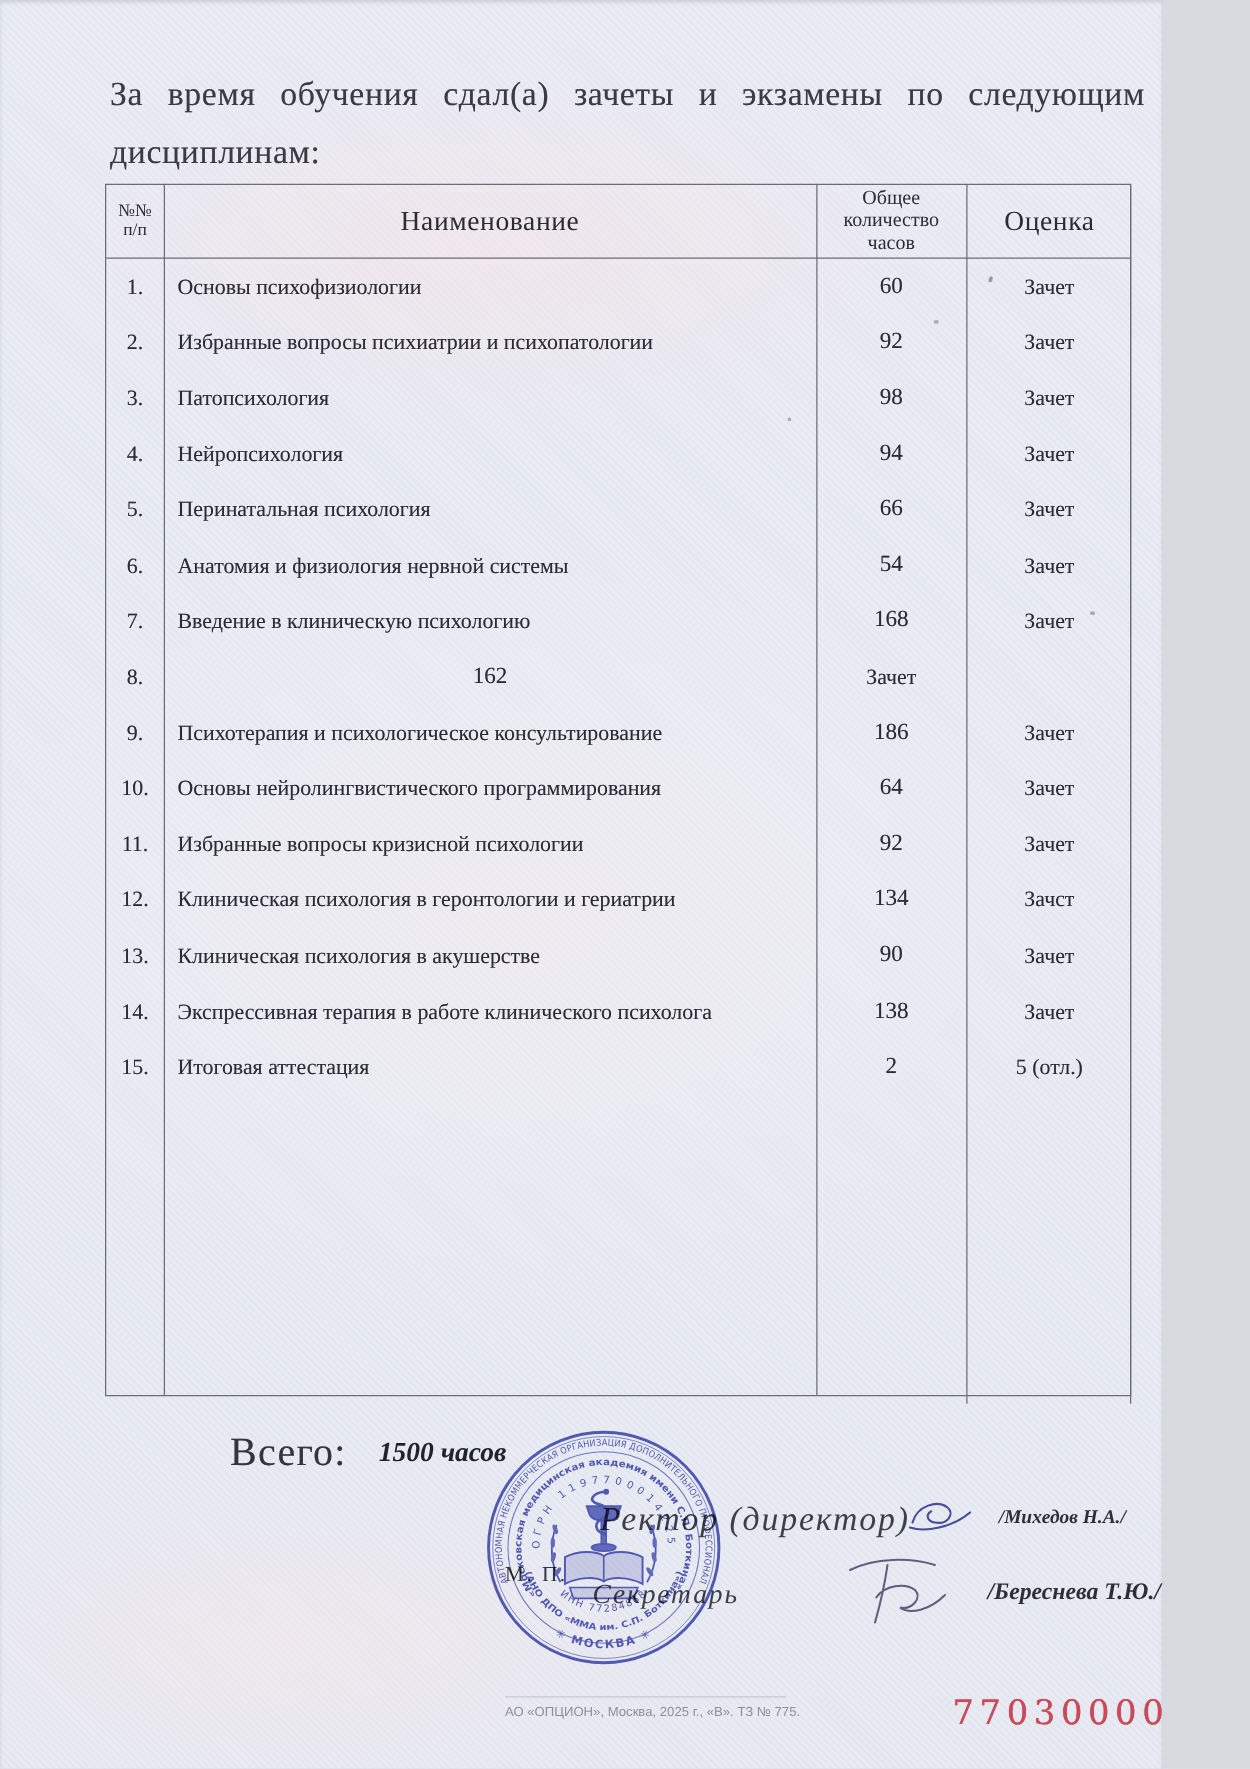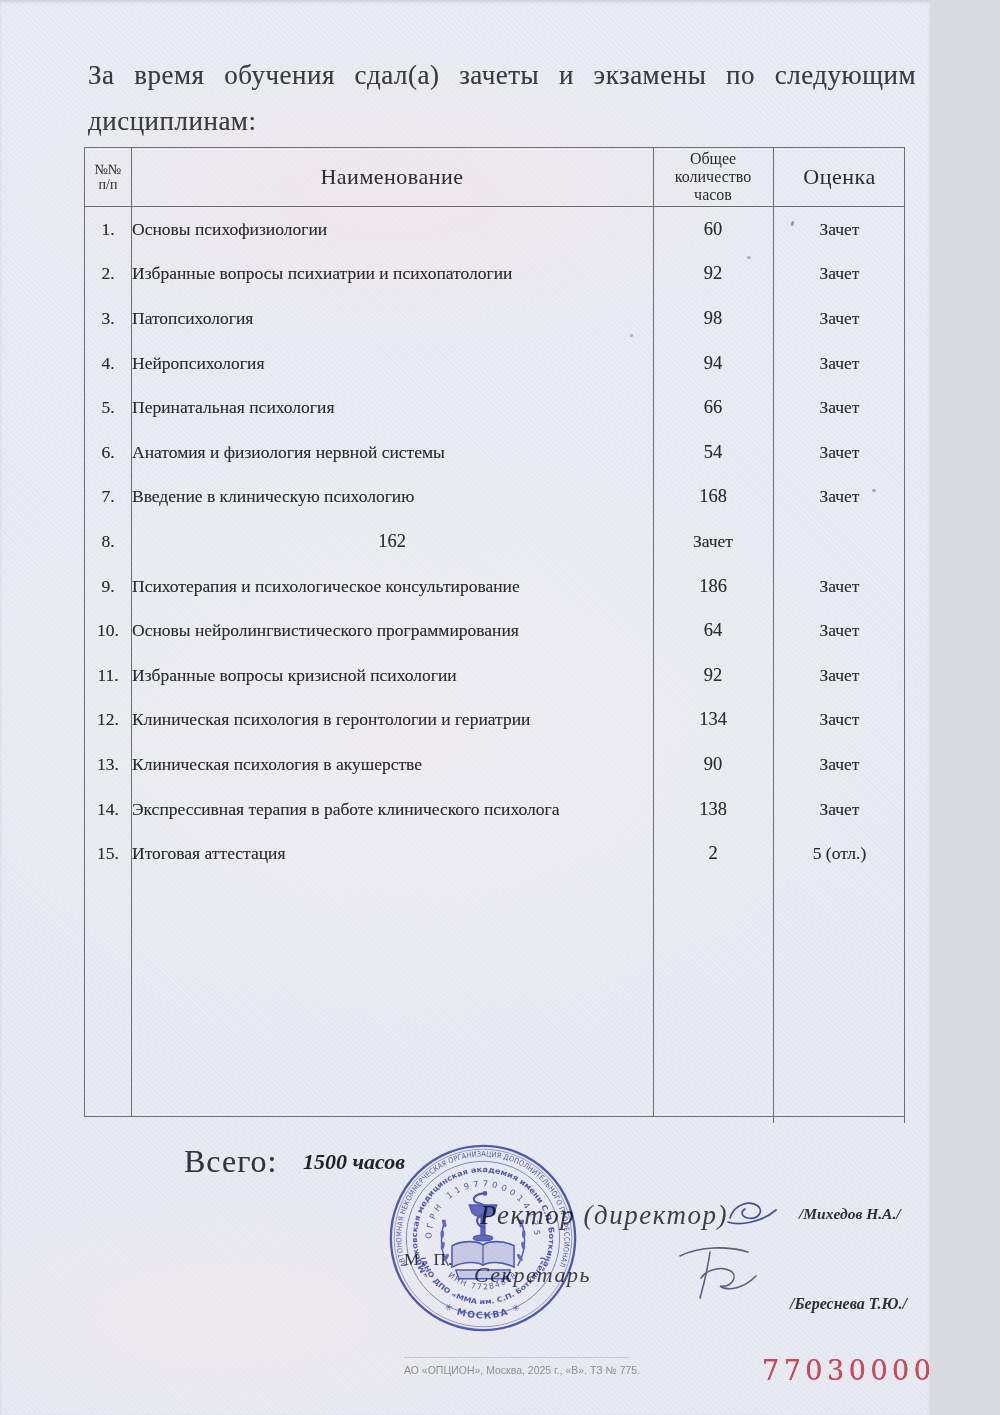--- a/index.html
+++ b/index.html
@@ -27,33 +27,33 @@
     display:grid;grid-template-columns:46px 522px 120px 133px;}
   .thead>div{display:flex;align-items:center;justify-content:center;text-align:center;}
   .h-num{flex-direction:column;font-size:14px;line-height:1.1;}
   .h-name{font-size:22px;letter-spacing:.5px;}
   .h-hours{font-size:16px;line-height:1.12;white-space:pre-line;}
   .h-grade{font-size:22px;letter-spacing:.5px;}
   .tbody{position:absolute;top:59px;left:0;right:0;}
   .trow{display:grid;grid-template-columns:46px 522px 120px 133px;height:44.6px;align-items:center;
     font-size:17.5px;text-shadow:0 0 .5px rgba(40,40,50,.4);}
   .c-num{text-align:center;}
-  .c-name{padding-left:1px;}
+  .c-name{padding-left:11px;}
   .c-hours{text-align:center;font-size:18.5px;}
   .c-grade{text-align:center;}
 
   .total-label{position:absolute;left:184px;top:1143px;font-size:32px;letter-spacing:1px;color:#34343e;
     text-shadow:0 0 .5px rgba(50,50,60,.4);}
   .total-value{position:absolute;left:303px;top:1149px;font-size:22px;font-weight:bold;font-style:italic;color:#22222c;}
 
   .sig-rector-label{position:absolute;left:480px;top:1200px;font-size:27px;font-style:italic;letter-spacing:1.5px;color:#3e3e48;}
   .sig-rector-name{position:absolute;left:799px;top:1205px;font-size:15.5px;font-weight:bold;font-style:italic;color:#2e2e38;}
   .mp{position:absolute;left:404px;top:1250px;font-size:17px;letter-spacing:2px;color:#33343c;}
   .sig-secretary-label{position:absolute;left:474px;top:1262px;font-size:22px;font-style:italic;letter-spacing:1.5px;color:#3e3e48;}
-  .sig-secretary-name{position:absolute;left:790px;top:1263px;font-size:16px;font-weight:bold;font-style:italic;color:#2e2e38;margin-top:32px;}
+  .sig-secretary-name{position:absolute;left:790px;top:1263px;font-size:19px;font-weight:bold;font-style:italic;color:#2e2e38;}
 
   .stamp{position:absolute;left:386px;top:1141px;width:194px;height:194px;mix-blend-mode:multiply;opacity:.92;}
   .sig1{position:absolute;left:724px;top:1196px;mix-blend-mode:multiply;}
   .sig2{position:absolute;left:676px;top:1242px;mix-blend-mode:multiply;}
 
   .footer-rule{position:absolute;left:404px;top:1357px;width:225px;height:1px;background:#c8c8d0;}
   .imprint{position:absolute;left:404px;top:1364px;font-family:"Liberation Sans",sans-serif;font-size:10.5px;color:#8e8e98;}
   .serial{position:absolute;left:762px;top:1355px;font-family:"DejaVu Serif",serif;font-size:27px;
     letter-spacing:4.5px;color:#c94a58;text-shadow:0 0 .6px #c94a58;}
 

